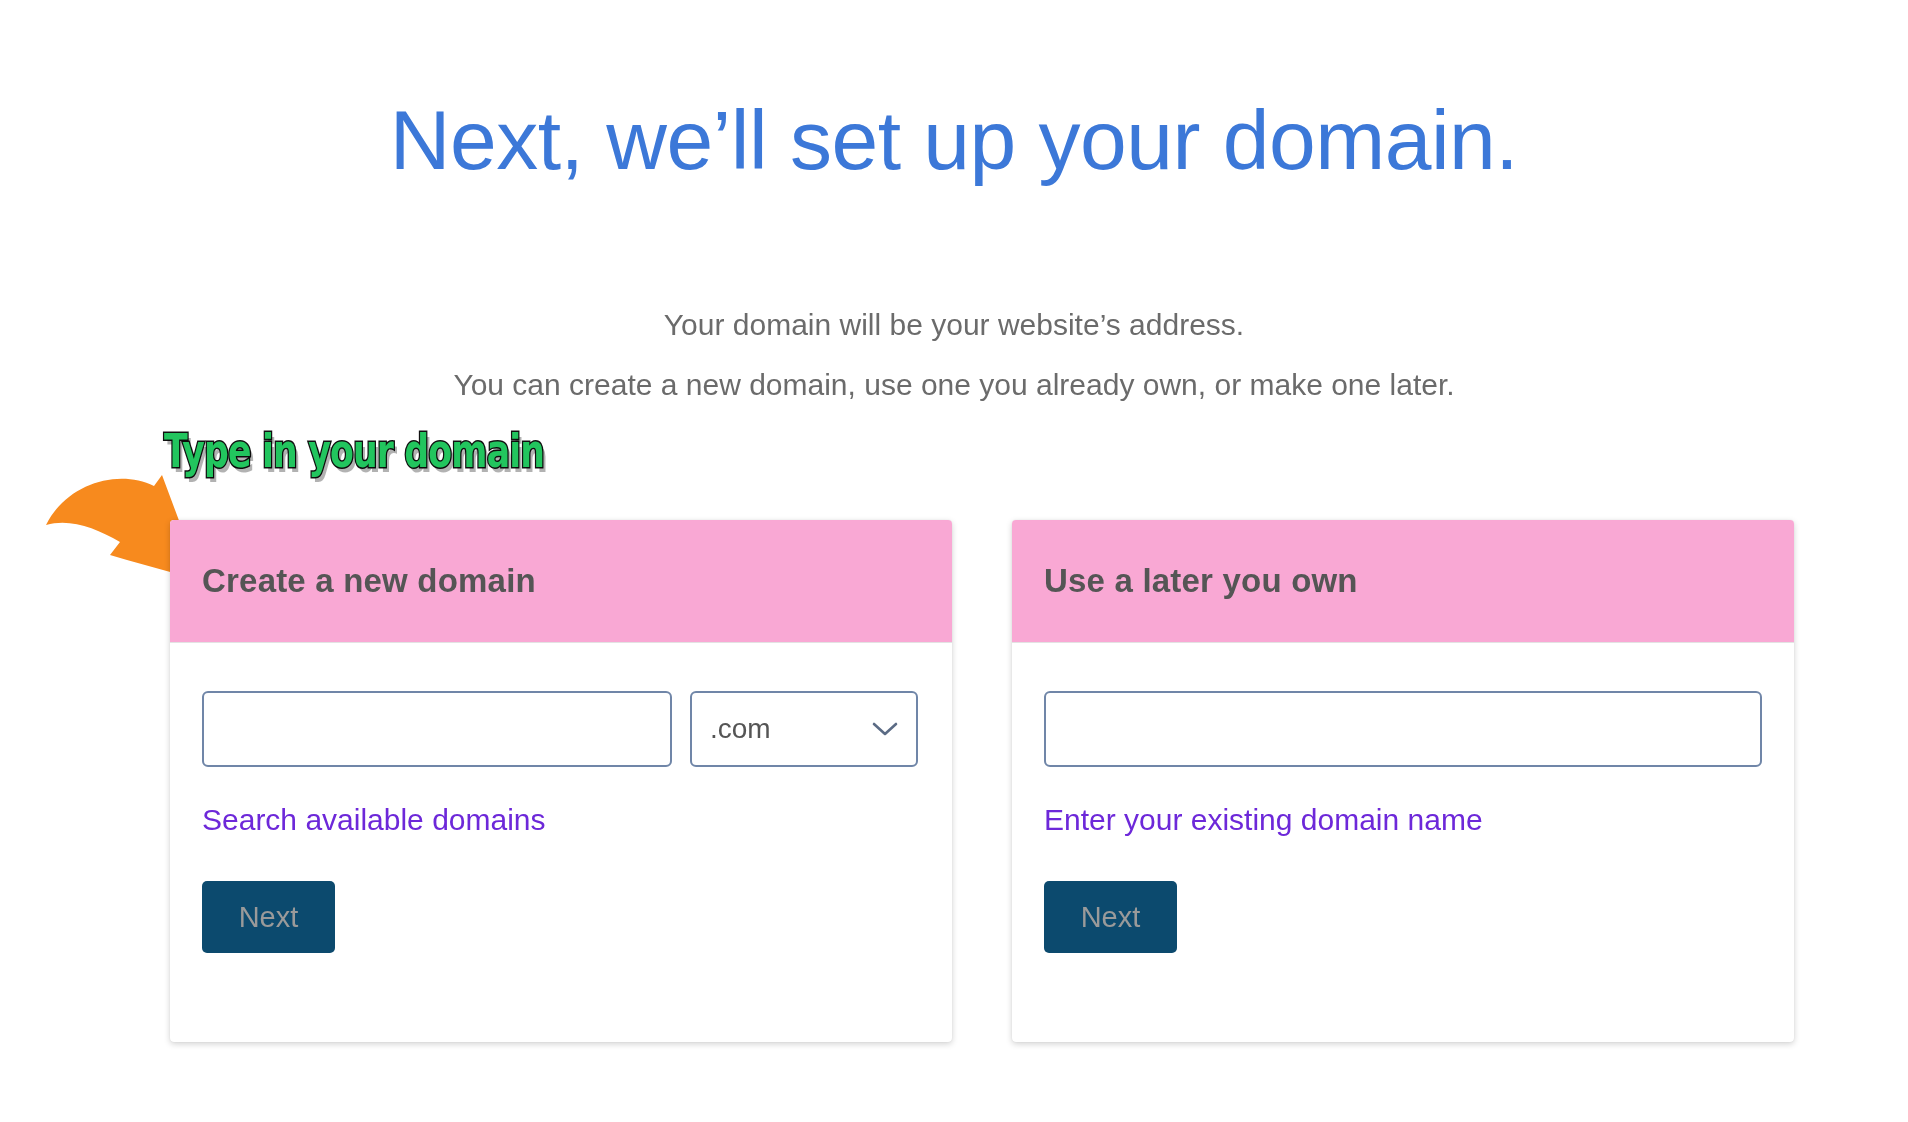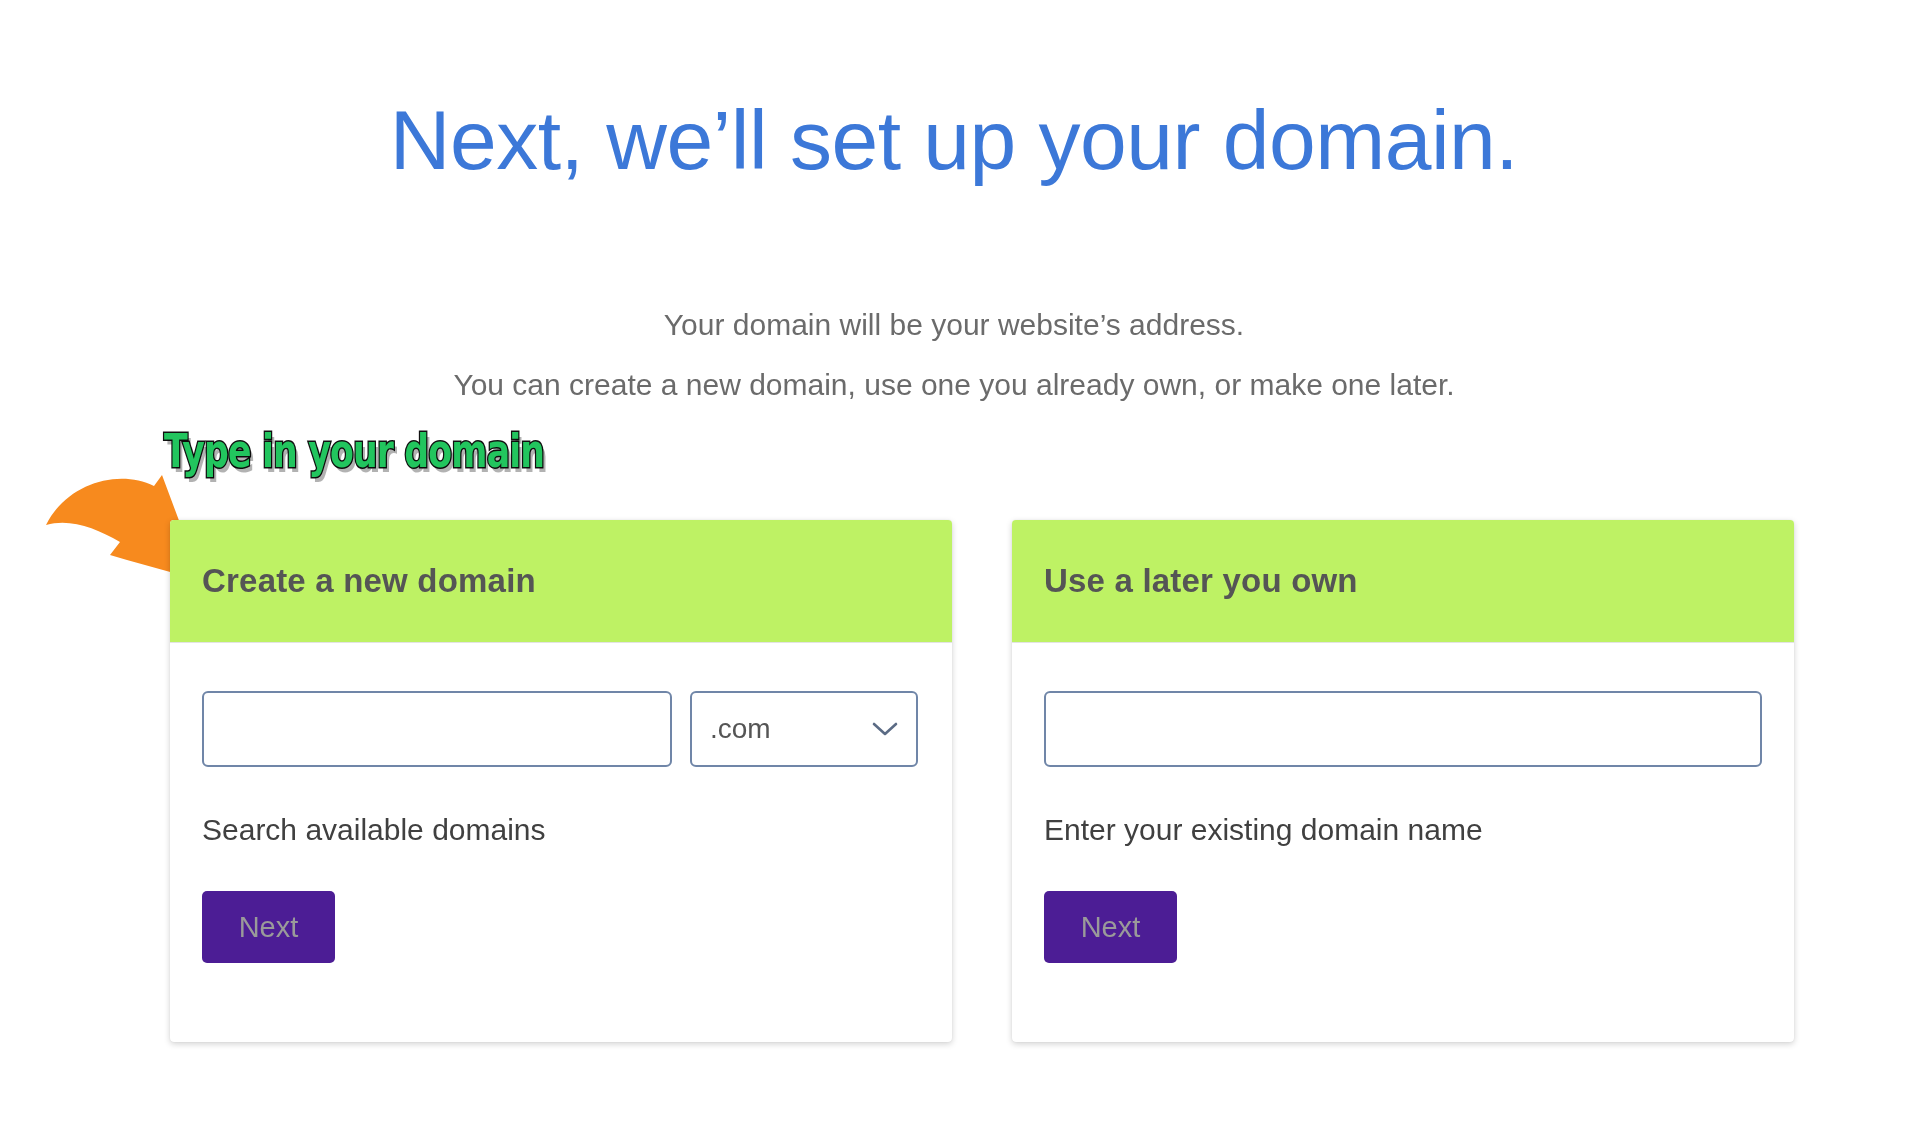--- a/index.html
+++ b/index.html
@@ -88,21 +88,21 @@
     top: 0;
     background: #ffffff;
     border-radius: 4px;
     box-shadow: 0 2px 6px rgba(0,0,0,0.18), 0 0 1px rgba(0,0,0,0.12);
     overflow: hidden;
   }
   .card-left  { left: 170px;  width: 782px;  height: 522px; }
   .card-right { left: 1012px; width: 782px;  height: 522px; }
 
   .card-header {
-    background: #bef264;
+    background: #f9a8d4;
     height: 123px;
     box-sizing: border-box;
     display: flex;
     align-items: center;
     padding-left: 32px;
     border-bottom: 1px solid #e3e3e3;
   }
   .card-header-title {
     font-size: 33px;
     font-weight: bold;
@@ -154,33 +154,33 @@
     color: #555555;
     flex: 1;
   }
   .chevron-icon {
     width: 26px;
     height: 16px;
     flex: none;
   }
 
   .field-label {
-    margin-top: 46px;
+    margin-top: 36px;
     font-size: 30px;
-    color: #404040;
+    color: #6d28d9;
     font-weight: 400;
   }
 
   .next-button {
     margin-top: 44px;
     width: 133px;
     height: 72px;
     border: none;
     border-radius: 5px;
-    background: #4c1d95;
+    background: #0c4a6e;
     color: #9a9a9a;
     font-size: 29px;
     font-family: "Liberation Sans", sans-serif;
     cursor: default;
     display: flex;
     align-items: center;
     justify-content: center;
   }
 </style>
 </head>

